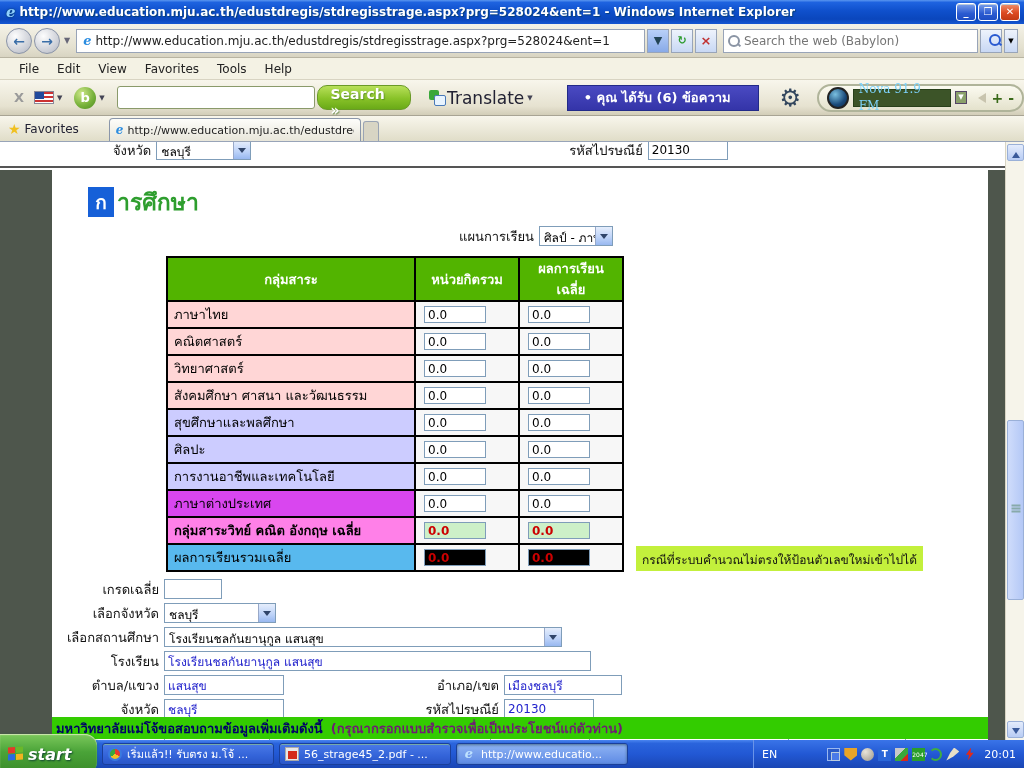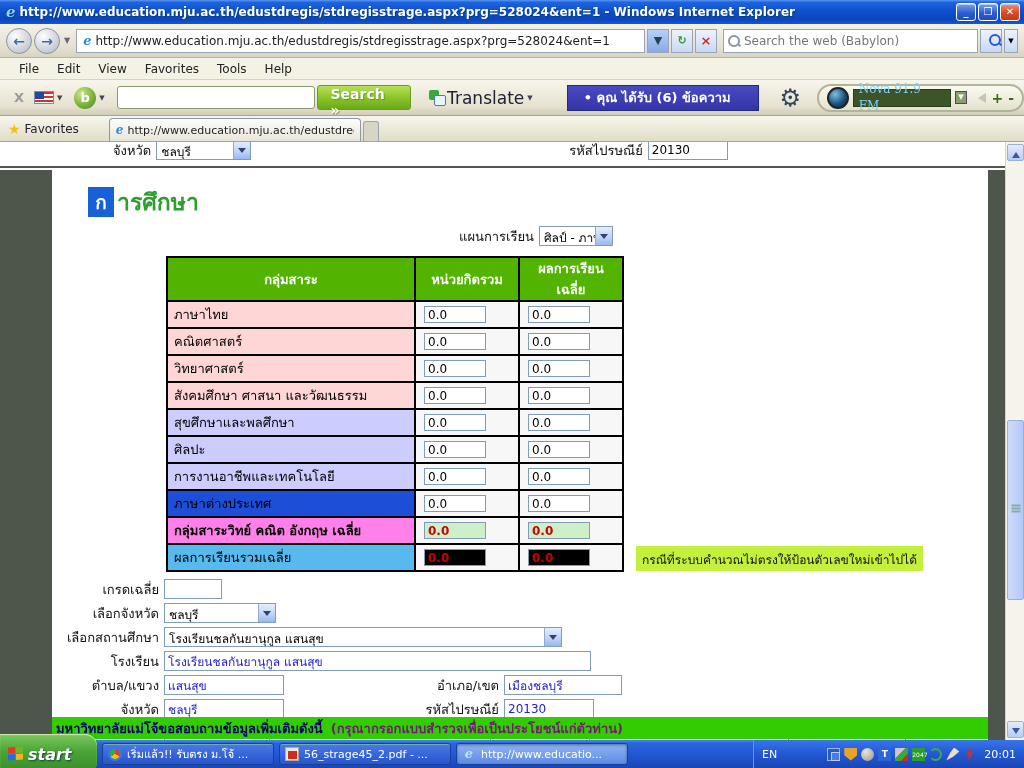--- a/index.html
+++ b/index.html
@@ -50,21 +50,21 @@
   #babylonbar { position:absolute; left:0; top:80px; width:1024px; height:36px;
     background:linear-gradient(180deg,#f8f6ec,#e6e2d0 75%,#d2cdb8); display:flex; align-items:center; border-bottom:1px solid #a8a494; }
   .tb-x { color:#9a9a9a; font-weight:bold; font-size:13px; margin:0 10px 0 14px; }
   .flag { width:20px; height:13px; position:relative; background:repeating-linear-gradient(180deg,#c33 0 2px,#fff 2px 4px); border:1px solid #889; }
   .flag::before { content:""; position:absolute; left:0; top:0; width:9px; height:7px; background:#224a9c; }
   .dd-arrow { font-size:7px; color:#445; margin:0 8px 0 3px; }
   .babylon-logo { width:22px; height:22px; border-radius:50%;
     background:radial-gradient(circle at 35% 30%,#cfe88a,#7ab33c 55%,#4a8a1e); color:#fff; font-weight:bold;
     text-align:center; line-height:22px; font-size:13px; margin-left:4px; }
   #bab-search { width:200px; height:23px; border:1px solid #8a9a6a; border-radius:3px; background:#fff; margin-left:4px; padding:0 4px; font-family:"DejaVu Sans",sans-serif; font-size:12px; outline:0; }
-  #bab-search-btn { height:25px; padding:0 12px; margin-left:2px; border:1px solid #6a9a28; border-radius:3px;
+  #bab-search-btn { height:25px; padding:0 12px; margin-left:2px; border:1px solid #6a9a28; border-radius:10px;
     background:linear-gradient(180deg,#b8e05a,#88c228 55%,#6aaa18); color:#fff; font-weight:bold; font-size:14px; text-shadow:1px 1px 1px #4729; }
   .translate-ic { width:15px; height:15px; position:relative; margin-left:18px; }
   .translate-ic::before { content:""; position:absolute; left:0; top:0; width:10px; height:10px; background:#3aa83a; border-radius:2px; }
   .translate-ic::after { content:""; position:absolute; left:5px; top:5px; width:10px; height:9px; background:#e8f4ff; border:1px solid #4a7ab8; border-radius:2px; }
   .translate-label { font-size:17px; color:#223; margin-left:3px; }
   #msg-btn { margin-left:26px; height:26px; padding:0 16px; background:linear-gradient(180deg,#4a4ac2,#3434a8);
     border:1px solid #222a88; color:#fff; font-size:13px; font-weight:bold; line-height:24px; }
   .gear { font-size:24px; color:#33475e; margin-left:20px; line-height:26px; }
   #radio-pill { margin-left:16px; height:28px; border:2px solid #b0b49a; border-radius:14px;
     background:linear-gradient(180deg,#fbfaf0,#e4e2cc); display:flex; align-items:center; padding:0 8px; }
@@ -122,21 +122,21 @@
   .sel .sarw::after { content:""; position:absolute; left:4px; top:7px; border:4px solid transparent; border-top:5px solid #30456a; }
 
   
   #table-wrap { position:relative; margin:8px 0 0 114px; }
   table.grades { border-collapse:collapse; }
   table.grades td, table.grades th { border:2px solid #000; }
   th.ghead { background:#52b400; color:#fff; font-size:13px; font-weight:bold; height:24px; padding:0 8px; }
   td.glabel { width:248px; font-size:13px; padding:0 6px; height:27px; }
   td.gval { width:104px; background:#f7f7f7; padding:0 0 0 8px; }
   .tin { width:62px; height:17px; border:1px solid #7f9db9; font-family:"DejaVu Sans",sans-serif; font-size:12px; padding:0 3px; outline:0; }
-  .rp { background:#ffd6d6; } .rl { background:#ccccff; } .rg { background:#1d4ed8; }
+  .rp { background:#ffd6d6; } .rl { background:#ccccff; } .rg { background:#d946ef; }
   .rm { background:#ff80e8; font-weight:bold; } .rc { background:#58b9ee; }
   .in-green { background:#cdf0c8; color:#cc0000; font-weight:bold; }
   .in-black { background:#000; color:#cc0000; font-weight:bold; }
   #calc-note { position:absolute; left:470px; bottom:1px; height:25px; background:#c3f03c;
     font-size:12px; color:#111; padding:4px 6px 0 6px; white-space:nowrap; }
 
   
   #footer-bar { position:absolute; left:0; right:0; bottom:1px; height:22px; background:#33cc00;
     display:flex; align-items:center; padding-left:4px; white-space:nowrap; }
   #footer-main { color:#000066; font-weight:bold; font-size:13px; }

